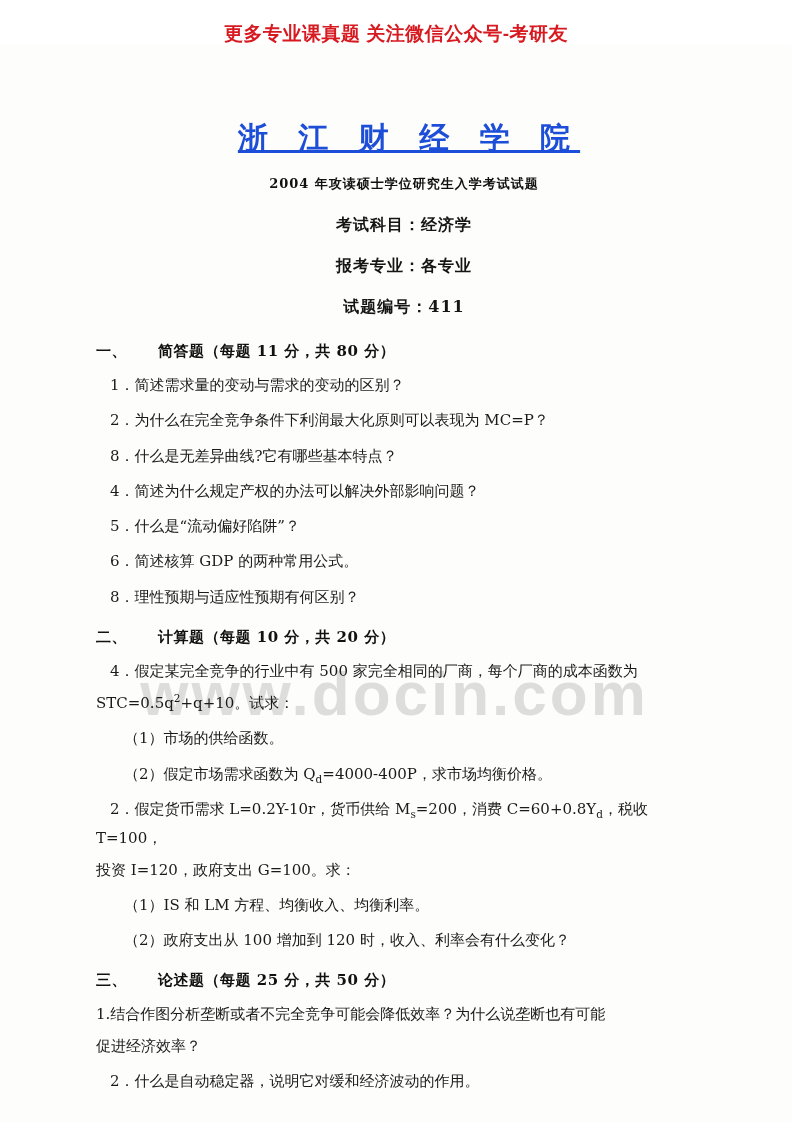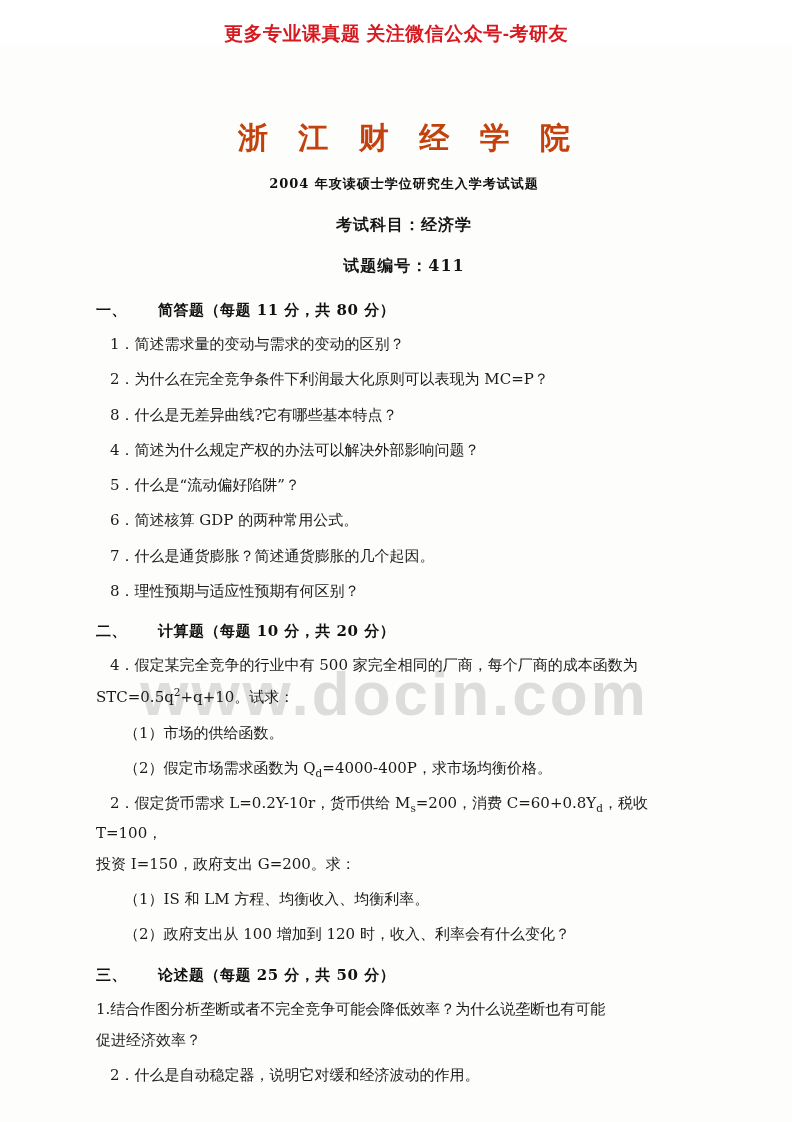--- a/index.html
+++ b/index.html
@@ -55,23 +55,24 @@
     left: 96px;
     top: 74px;
     width: 616px;
   }
   .title-main {
     text-align: center;
     font-family: "DejaVu Serif", serif;
     font-weight: bold;
     font-size: 30px;
     letter-spacing: 10px;
-    color: #c2410c;
+    color: #1d4ed8;
     margin: 0 0 16px 0;
     text-indent: 10px;
+    text-decoration: underline;
   }
   .title-sub {
     text-align: center;
     font-family: "DejaVu Serif", serif;
     font-weight: bold;
     font-size: 13px;
     letter-spacing: 1px;
     color: #111;
     margin: 0 0 22px 0;
   }
@@ -154,43 +155,43 @@
   <div class="paper">
 
     <div class="watermark">www.docin.com</div>
 
     <div class="content">
 
       <h1 class="title-main">浙 江 财 经 学 院</h1>
       <h2 class="title-sub">2004 年攻读硕士学位研究生入学考试试题</h2>
 
       <div class="meta-line">考试科目：经济学</div>
+      <div class="meta-line">报考专业：各专业</div>
       <div class="meta-line last">试题编号：411</div>
 
       <div class="section-head">
         <span class="sec-num">一、</span><span>简答题（每题 11 分，共 80 分）</span>
       </div>
       <p class="q">1．简述需求量的变动与需求的变动的区别？</p>
       <p class="q">2．为什么在完全竞争条件下利润最大化原则可以表现为 MC=P？</p>
       <p class="q">8．什么是无差异曲线?它有哪些基本特点？</p>
       <p class="q">4．简述为什么规定产权的办法可以解决外部影响问题？</p>
       <p class="q">5．什么是“流动偏好陷阱”？</p>
       <p class="q">6．简述核算 GDP 的两种常用公式。</p>
-      <p class="q">7．什么是通货膨胀？简述通货膨胀的几个起因。</p>
       <p class="q">8．理性预期与适应性预期有何区别？</p>
 
       <div class="section-head">
         <span class="sec-num">二、</span><span>计算题（每题 10 分，共 20 分）</span>
       </div>
       <p class="q">4．假定某完全竞争的行业中有 500 家完全相同的厂商，每个厂商的成本函数为</p>
       <p class="q cont">STC=0.5q<sup>2</sup>+q+10。试求：</p>
       <p class="q sub">（1）市场的供给函数。</p>
       <p class="q sub">（2）假定市场需求函数为 Q<sub>d</sub>=4000-400P，求市场均衡价格。</p>
       <p class="q">2．假定货币需求 L=0.2Y-10r，货币供给 M<sub>s</sub>=200，消费 C=60+0.8Y<sub>d</sub>，税收 T=100，</p>
-      <p class="q cont">投资 I=150，政府支出 G=200。求：</p>
+      <p class="q cont">投资 I=120，政府支出 G=100。求：</p>
       <p class="q sub">（1）IS 和 LM 方程、均衡收入、均衡利率。</p>
       <p class="q sub">（2）政府支出从 100 增加到 120 时，收入、利率会有什么变化？</p>
 
       <div class="section-head">
         <span class="sec-num">三、</span><span>论述题（每题 25 分，共 50 分）</span>
       </div>
       <p class="q noindent">1.结合作图分析垄断或者不完全竞争可能会降低效率？为什么说垄断也有可能</p>
       <p class="q cont">促进经济效率？</p>
       <p class="q">2．什么是自动稳定器，说明它对缓和经济波动的作用。</p>
 

